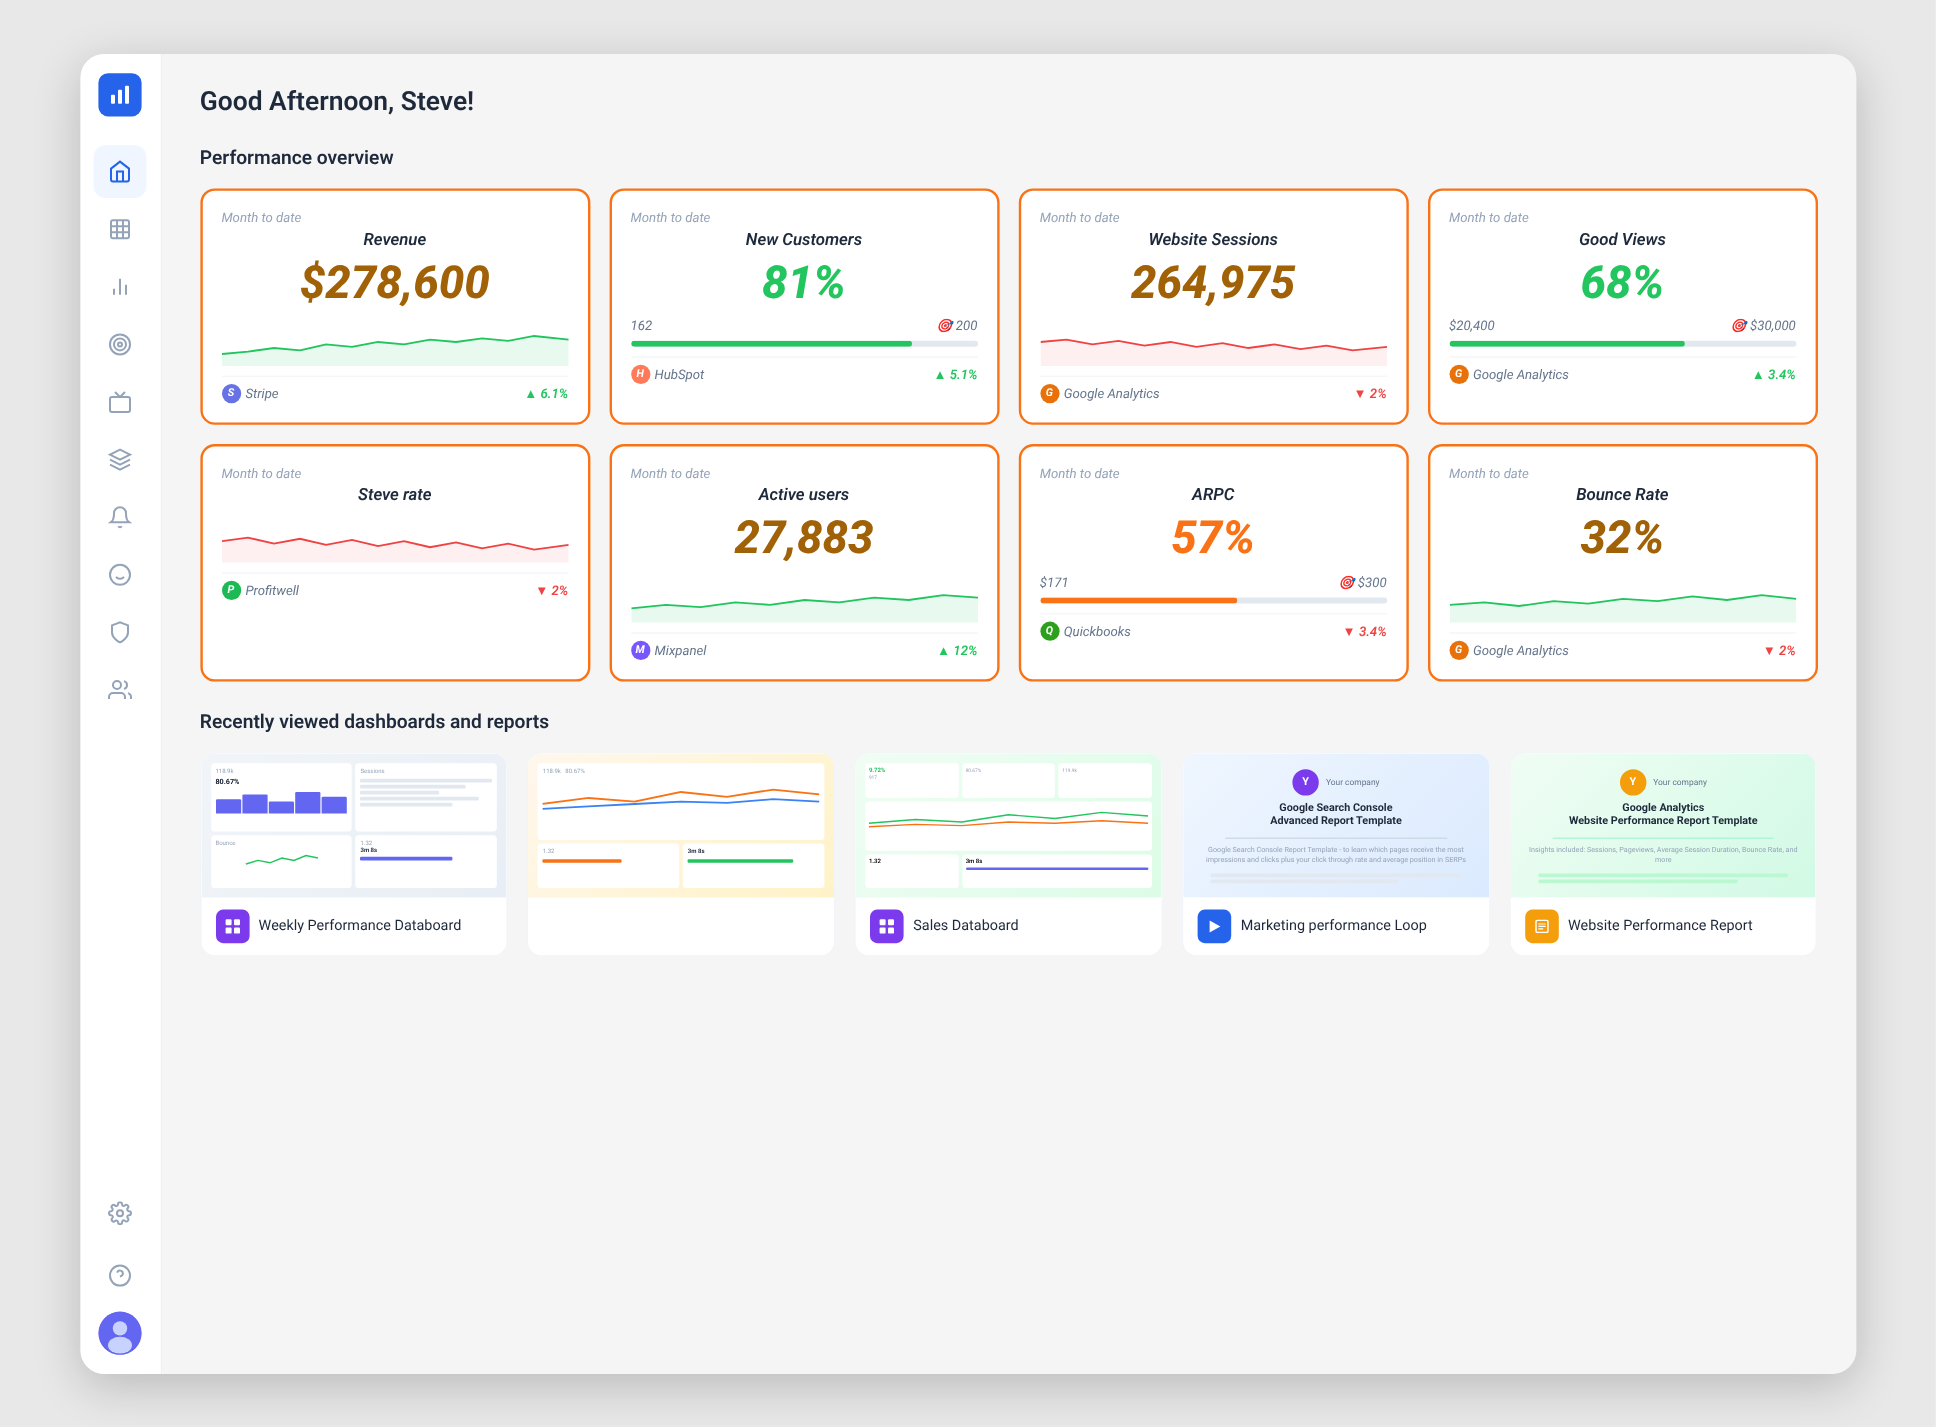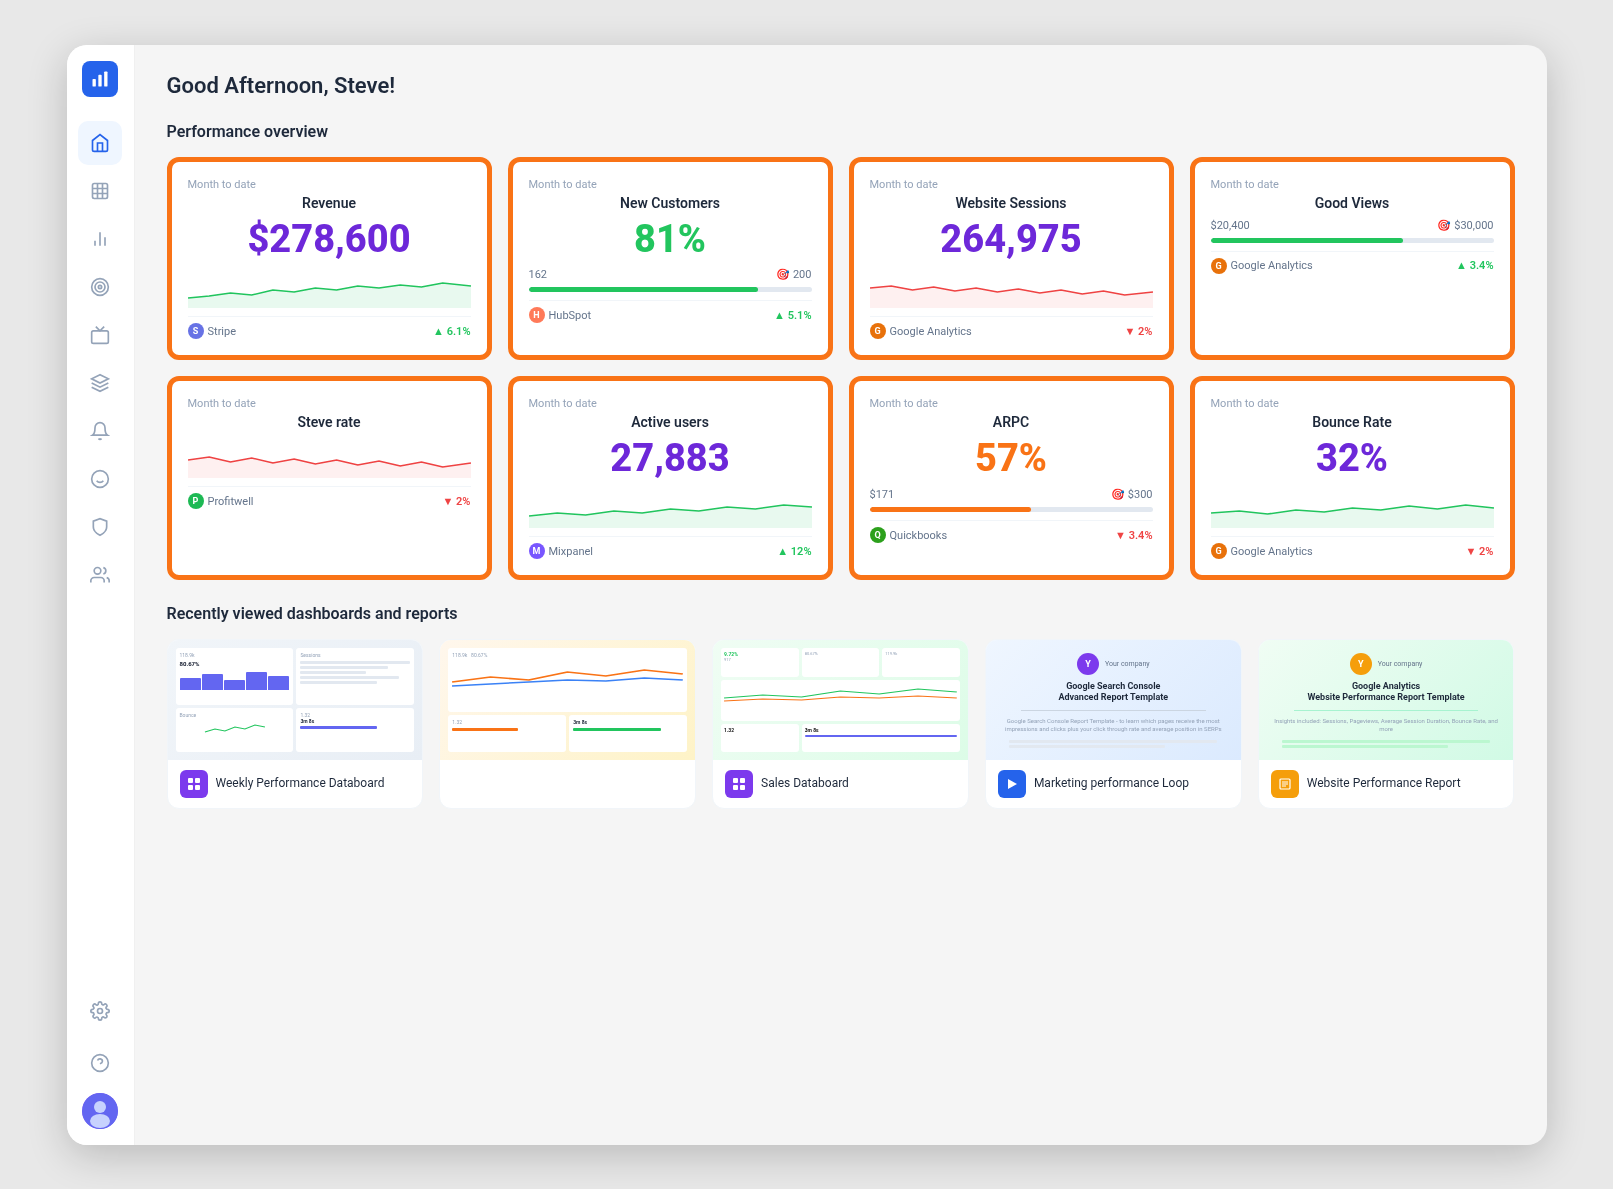--- a/index.html
+++ b/index.html
@@ -105,39 +105,40 @@
     .metrics-grid {
       display: grid;
       grid-template-columns: repeat(4, 1fr);
       gap: 16px;
       margin-bottom: 16px;
     }
     .metric-card {
       background: #fff;
       border-radius: 12px;
       padding: 16px;
-      border: 5px solid #f97316;
+      border: 2px solid #f97316;
+      font-style: italic;
     }
     .metric-label {
       font-size: 11px;
       color: #94a3b8;
       margin-bottom: 4px;
       font-weight: 400;
     }
     .metric-title {
       font-size: 14px;
       font-weight: 600;
       color: #1e293b;
       margin-bottom: 8px;
       text-align: center;
     }
     .metric-value {
       font-size: 38px;
       font-weight: 800;
-      color: #6d28d9;
+      color: #a16207;
       text-align: center;
       line-height: 1.1;
       margin-bottom: 8px;
     }
     .metric-value.green { color: #22c55e; }
     .metric-value.orange { color: #f97316; }
     .chart-area {
       height: 40px;
       margin-bottom: 8px;
       overflow: hidden;
@@ -452,20 +453,21 @@
               <div class="source-icon ga">G</div>
               <span>Google Analytics</span>
             </div>
             <div class="change-badge down">▼ 2%</div>
           </div>
         </div>
 
         <div class="metric-card">
           <div class="metric-label">Month to date</div>
           <div class="metric-title">Good Views</div>
+          <div class="metric-value green">68%</div>
           <div class="progress-row">
             <span>$20,400</span>
             <span>🎯 $30,000</span>
           </div>
           <div class="progress-bar-container">
             <div class="progress-bar-fill green" style="width: 68%"></div>
           </div>
           <div class="metric-footer">
             <div class="source-badge">
               <div class="source-icon ga">G</div>

